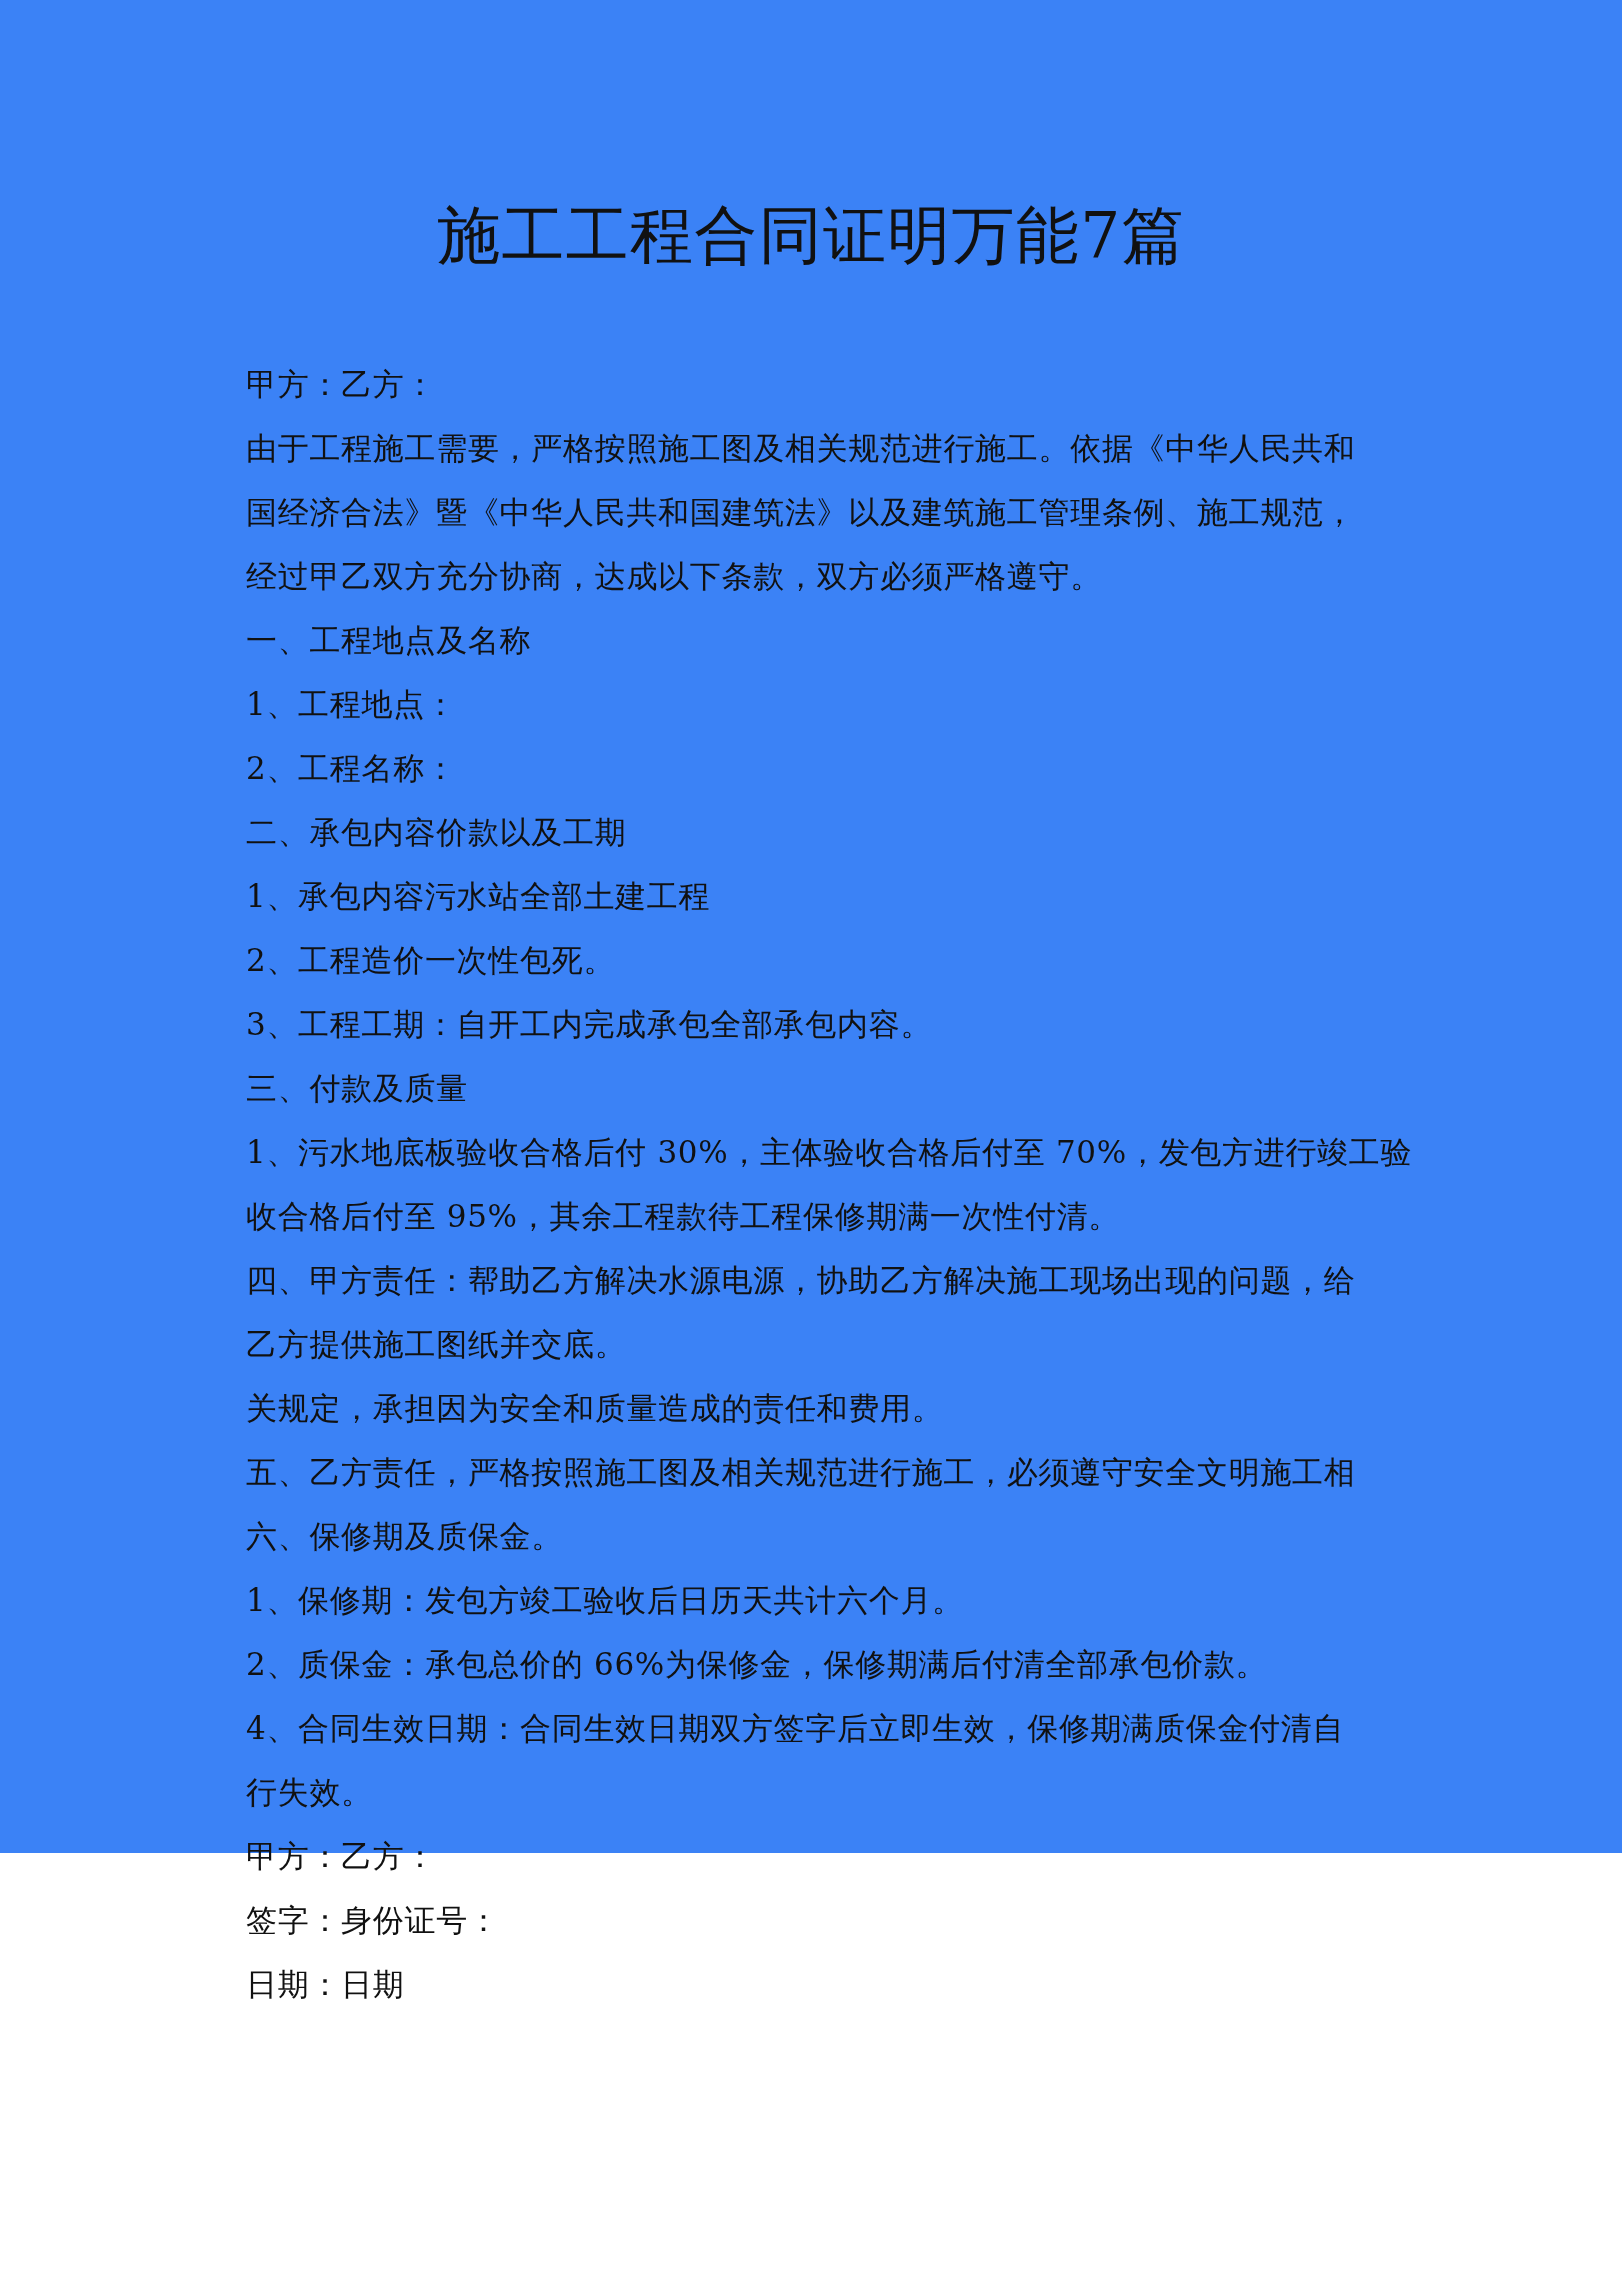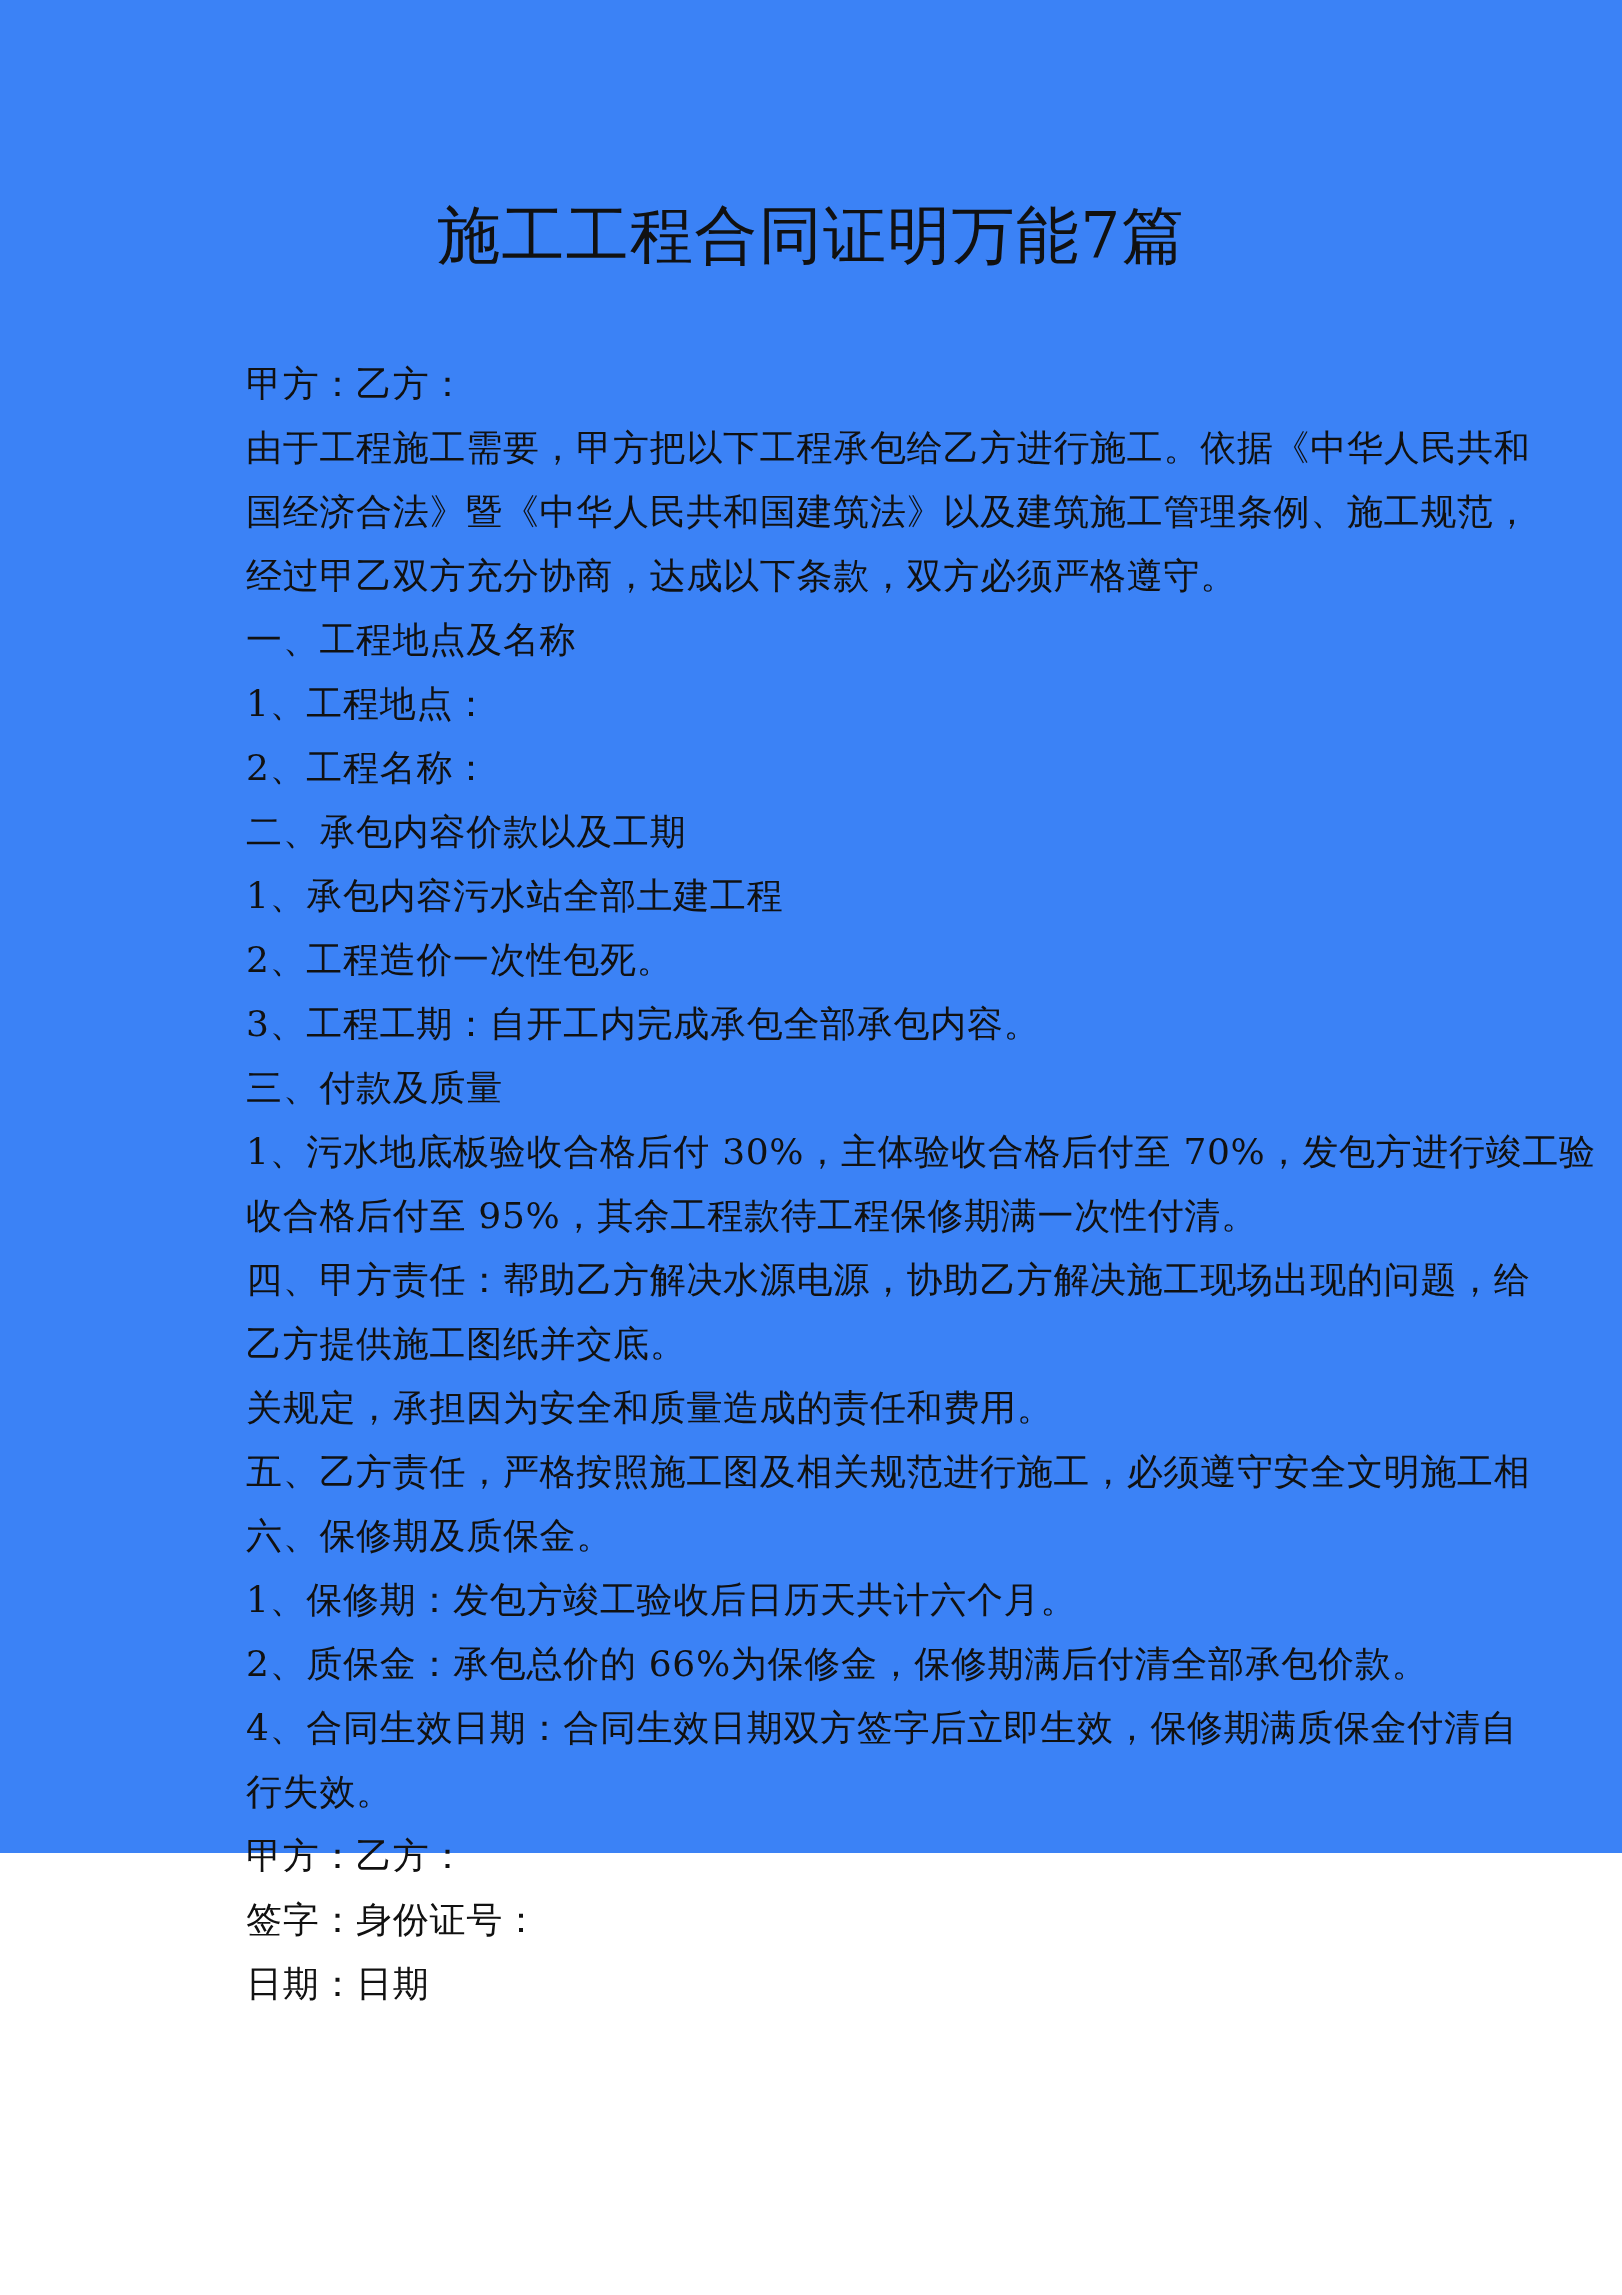--- a/index.html
+++ b/index.html
@@ -35,37 +35,37 @@
       letter-spacing: 1.3px;
       margin: 0;
     }
     .body-text {
       position: absolute;
       left: 246px;
       top: 352px;
       width: 1139px;
     }
     .line {
-      font-size: 36px;
+      font-size: 31px;
       line-height: 64px;
       height: 64px;
       white-space: nowrap;
       letter-spacing: 0.7px;
       margin: 0;
     }
   </style>
 </head>
 <body>
 
 <div class="page">
   <h1 class="title">施工工程合同证明万能7篇</h1>
 
   <div class="body-text">
     <p class="line">甲方：乙方：</p>
-    <p class="line">由于工程施工需要，甲方把以下工程承包给乙方进行施工。依据《中华人民共和</p>
+    <p class="line">由于工程施工需要，严格按照施工图及相关规范进行施工。依据《中华人民共和</p>
     <p class="line">国经济合法》暨《中华人民共和国建筑法》以及建筑施工管理条例、施工规范，</p>
     <p class="line">经过甲乙双方充分协商，达成以下条款，双方必须严格遵守。</p>
     <p class="line">一、工程地点及名称</p>
     <p class="line">1、工程地点：</p>
     <p class="line">2、工程名称：</p>
     <p class="line">二、承包内容价款以及工期</p>
     <p class="line">1、承包内容污水站全部土建工程</p>
     <p class="line">2、工程造价一次性包死。</p>
     <p class="line">3、工程工期：自开工内完成承包全部承包内容。</p>
     <p class="line">三、付款及质量</p>

